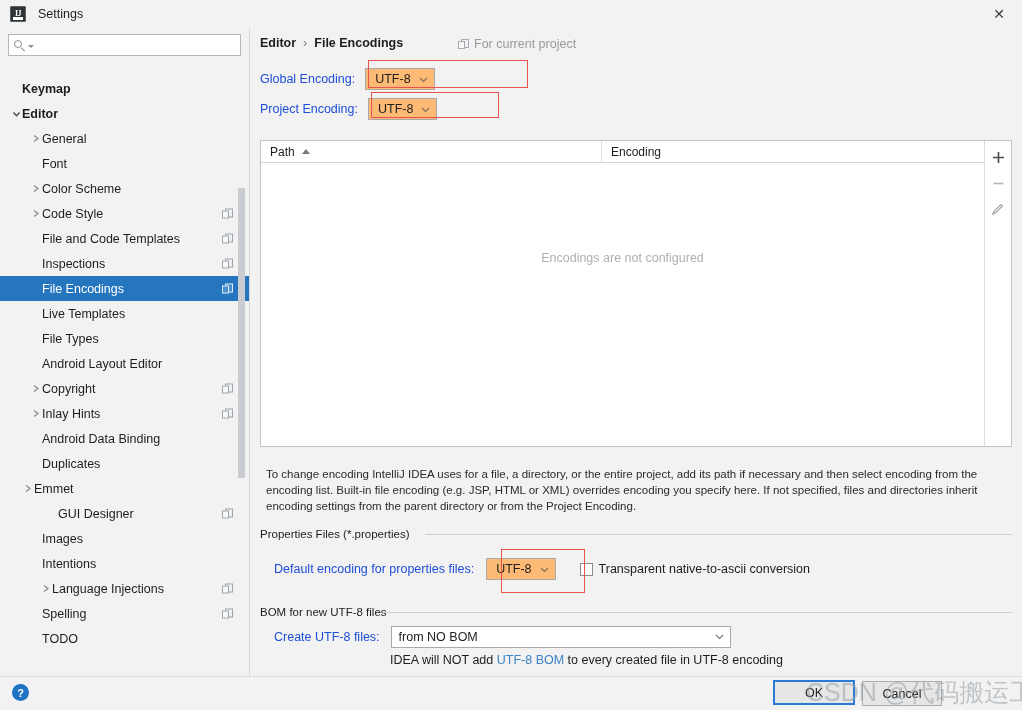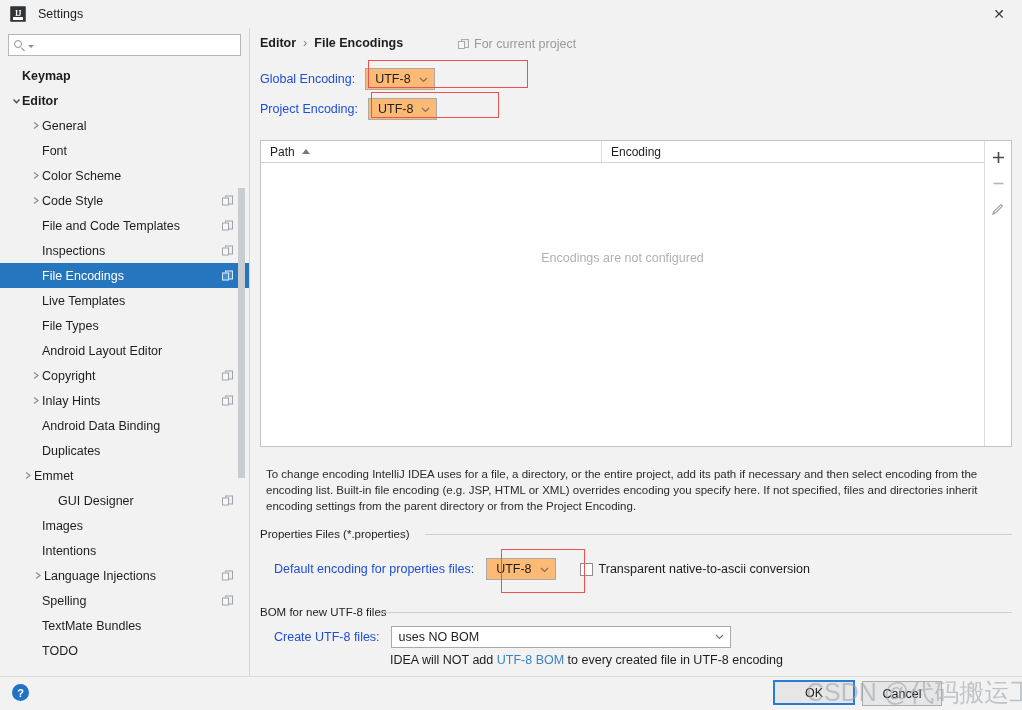--- a/index.html
+++ b/index.html
@@ -65,21 +65,21 @@
   .search-caret {
     width: 0; height: 0; margin-left: 1px; margin-top: 3px;
     border-left: 3px solid transparent; border-right: 3px solid transparent;
     border-top: 3px solid #8a8f94;
   }
   .search-input {
     border: 0; outline: 0; background: transparent; flex: 1;
     font-family: "Liberation Sans", sans-serif; font-size: 12px; margin-left: 3px;
   }
 
-  .tree { margin-top: 3px; position: relative; }
+  .tree { margin-top: 16px; position: relative; }
   .tree-row {
     height: 25px; display: flex; align-items: center;
     padding-left: 10px; padding-right: 10px; position: relative;
     white-space: nowrap;
   }
   .tree-row .arrow {
     width: 12px; flex: 0 0 12px; color: #8b8b8b; font-size: 9px;
     display: flex; align-items: center; justify-content: center;
   }
   .tree-row .arrow svg { display: block; }
@@ -403,43 +403,39 @@
           </span>
         </div>
         <div class="tree-row" style="padding-left: 30px;">
           <span class="arrow"></span>
           <span class="lbl">Images</span>
         </div>
         <div class="tree-row" style="padding-left: 30px;">
           <span class="arrow"></span>
           <span class="lbl">Intentions</span>
         </div>
-        <div class="tree-row" style="padding-left: 32px;">
+        <div class="tree-row" style="padding-left: 40px;">
           <span class="arrow">
             <svg width="8" height="9" viewBox="0 0 8 9">
               <path d="M2 1.5 L6 4.5 L2 7.5" fill="none" stroke="#8b8b8b" stroke-width="1.2"></path>
             </svg>
           </span>
           <span class="lbl">Language Injections</span>
           <span class="copy-badge">
             <span class="b1"></span>
             <span class="b2"></span>
           </span>
         </div>
         <div class="tree-row" style="padding-left: 30px;">
           <span class="arrow"></span>
           <span class="lbl">Spelling</span>
           <span class="copy-badge">
             <span class="b1"></span>
             <span class="b2"></span>
           </span>
-        </div>
-        <div class="tree-row" style="padding-left: 30px;">
-          <span class="arrow"></span>
-          <span class="lbl">TextMate Bundles</span>
         </div>
         <div class="tree-row" style="padding-left: 30px;">
           <span class="arrow"></span>
           <span class="lbl">TODO</span>
         </div>
       </div>
     <div class="sb-track">
       <div class="sb-thumb"></div>
     </div>
   </div>
@@ -545,21 +541,21 @@
     </div>
     <div class="redbox" style="left:251px; top:521px; width:84px; height:44px;"></div>
 
     <div class="grp-title" style="left:10px; top:578px;">BOM for new UTF-8 files</div>
     <div class="grp-line" style="left:133px; top:584px; width:629px;"></div>
 
     <div class="field-row" style="left:24px; top:598px;">
       <span class="field-label">Create UTF-8 files:</span>
       <span style="display:inline-block;width:11px;"></span>
       <span class="combo-wide" style="width:340px;">
-        <span>uses NO BOM</span>
+        <span>from NO BOM</span>
         <span class="chev">
           <svg width="9" height="9" viewBox="0 0 9 9">
               <path d="M1 3 L4.5 6.5 L8 3" fill="none" stroke="#777" stroke-width="1.2"></path>
             </svg>
         </span>
       </span>
     </div>
 
     <div class="hint" style="left:140px; top:625px;">
       <span>IDEA will NOT add </span><span class="lnk">UTF-8 BOM</span><span> to every created file in UTF-8 encoding</span>

